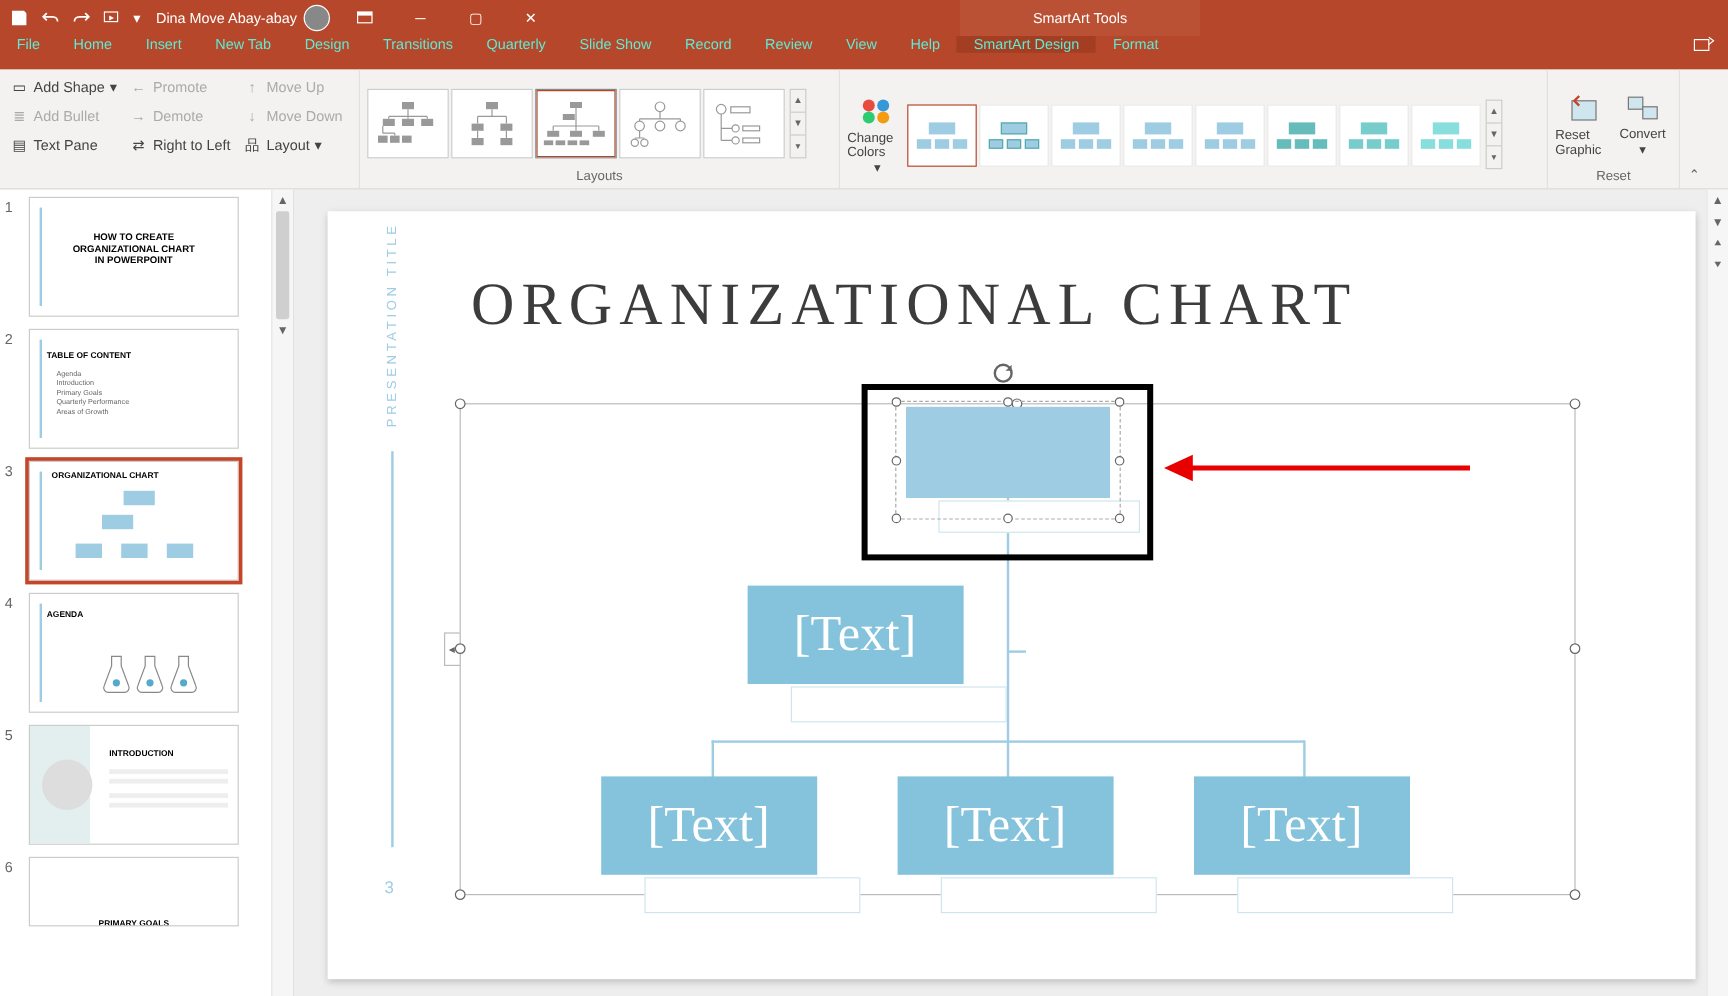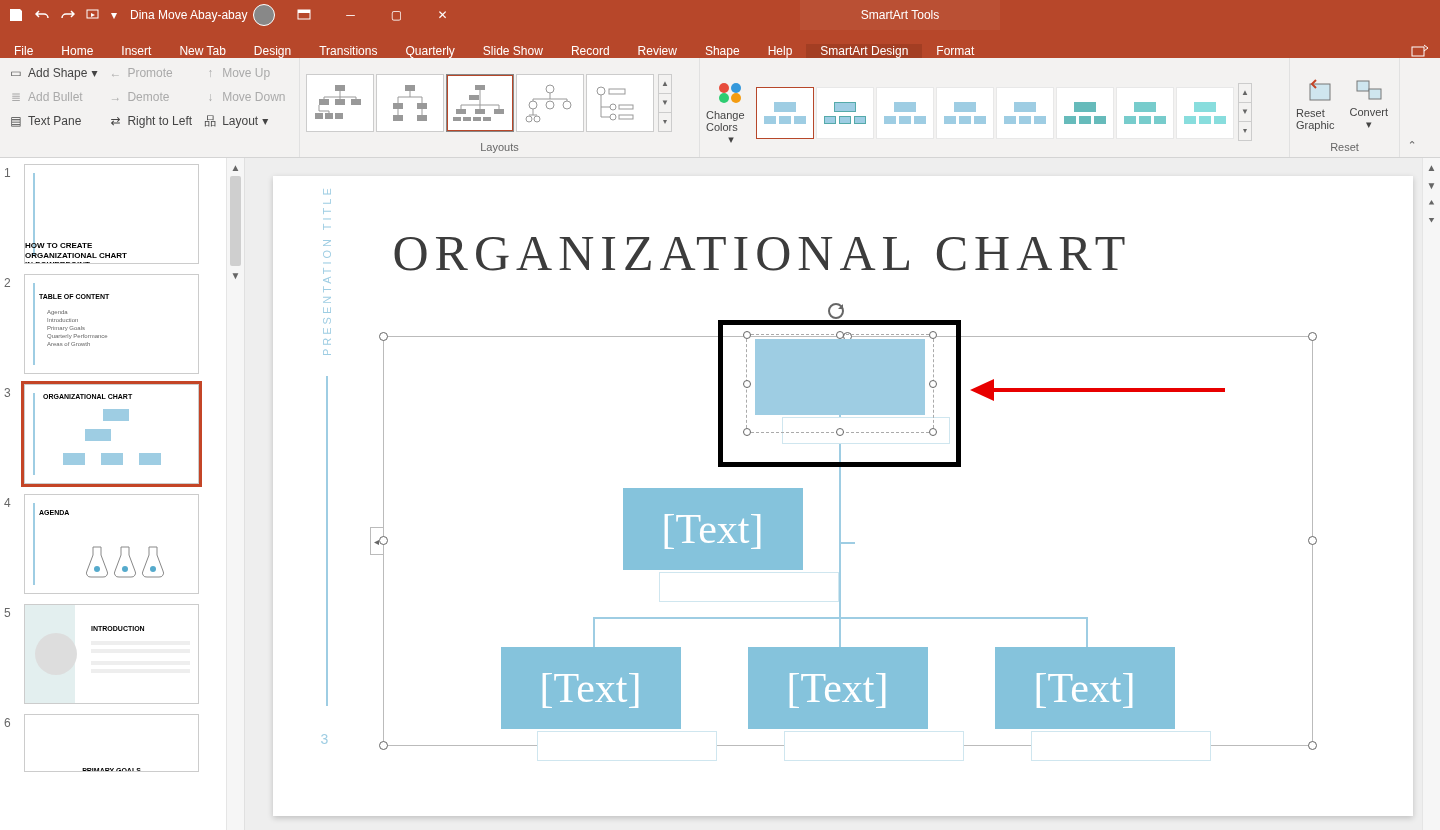--- a/index.html
+++ b/index.html
@@ -9,21 +9,21 @@
 .title-bar { height: 30px; background: #b7472a; display: flex; align-items: center; color: #fff; font-size: 12px; }
 .qat { display: flex; gap: 2px; padding: 0 4px; align-items: center; }
 .qat-btn { width: 24px; height: 24px; display: flex; align-items: center; justify-content: center; color: #fff; }
 .title-text { flex: 1; text-align: center; font-size: 12px; padding-left: 140px; }
 .st-tools { position:absolute; left:800px; top:0; width:200px; height:30px; background:rgba(255,255,255,0.05); display:flex; align-items:center; justify-content:center; font-size:12px; }
 .user-area { display: flex; align-items: center; gap: 6px; padding: 0 6px; }
 .avatar { width: 22px; height: 22px; border-radius: 50%; background: #888; border: 1px solid #fff; }
 .win-btn { width: 46px; height: 30px; display: flex; align-items: center; justify-content: center; color: #fff; }
 
 
-.tabs-bar { height: 28px; background: #b7472a; display: flex; align-items: flex-end; color: #ffffff; font-size: 12px; }
+.tabs-bar { height: 28px; background: #b7472a; display: flex; align-items: flex-start; color: #5eead4; font-size: 12px; }
 .tab { padding: 0 14px; display: flex; align-items: center; cursor: pointer; }
 .tab.active { background: #a33e23; }
 .tab.format { }
 .tell-me { display: flex; align-items: center; gap: 6px; padding: 0 12px; }
 .bulb { width: 14px; height: 14px; }
 .share-icon { margin-left: auto; width: 40px; display: flex; align-items: center; justify-content: center; }
 
 
 .ribbon { height: 100px; background: #f3f2f1; border-bottom: 1px solid #d4d4d4; display: flex; }
 .group { border-right: 1px solid #e1e1e1; padding: 4px 6px 0 6px; display: flex; flex-direction: column; }
@@ -83,21 +83,21 @@
 
 
 .red-arrow{ position:absolute; left:697px; top:199px; }
 
 
 .conn{ position:absolute; background:#9ecde3; }
 .org-box{ position:absolute; background:#85c3dc; color:#fff; font-family:"Segoe UI Light"; font-size:42px; display:flex; align-items:center; justify-content:center;}
 .org-label{ position:absolute; border:1px solid #cfe6ef; background:#fff;}
 
 
-.t1-title{position:absolute; left:0; right:0; top:28px; text-align:left; font-size:8px; font-weight:700; line-height:1.2;margin-top:48px;}
+.t1-title{position:absolute; left:0; right:0; top:28px; text-align:center; font-size:8px; font-weight:700; line-height:1.2;}
 .t2-head{position:absolute; left:14px; top:18px; font-size:7px; font-weight:700;}
 .t2-li{position:absolute; left:22px; font-size:6px; color:#666;}
 .t3-title{position:absolute; left:18px; top:8px; font-size:7px; font-weight:700;}
 .t3-b{position:absolute; background:#9ecde3;}
 .t4-title{position:absolute; left:14px; top:14px; font-size:7px; font-weight:700;}
 .flask{position:absolute; bottom:14px; width:24px; height:34px;}
 .t5-left{position:absolute; left:0; top:0; bottom:0; width:50px; background:#e3efef;}
 .t5-circle{position:absolute; left:10px; top:28px; width:42px; height:42px; border-radius:50%; background:#ddd;}
 .t5-title{position:absolute; left:66px; top:20px; font-size:7px; font-weight:700;}
 .t6-title{position:absolute; left:0; right:0; top:52px; text-align:center; font-size:7px; font-weight:700;}
@@ -150,21 +150,21 @@
   <div class="tab">File</div>
   <div class="tab">Home</div>
   <div class="tab">Insert</div>
   <div class="tab">New Tab</div>
   <div class="tab">Design</div>
   <div class="tab">Transitions</div>
   <div class="tab">Quarterly</div>
   <div class="tab">Slide Show</div>
   <div class="tab">Record</div>
   <div class="tab">Review</div>
-  <div class="tab">Shape</div>
+  <div class="tab">View</div>
   <div class="tab">Help</div>
   <div class="tab active">SmartArt Design</div>
   <div class="tab format">Format</div>
   <div class="share-icon">
       <svg width="18" height="14" viewBox="0 0 18 14">
         <rect x="1" y="3" width="12" height="9" fill="none" stroke="#fff"></rect>
         <path d="M13 1l4 3-4 3" fill="none" stroke="#fff"></path>
       </svg>
     </div>
 </div>

